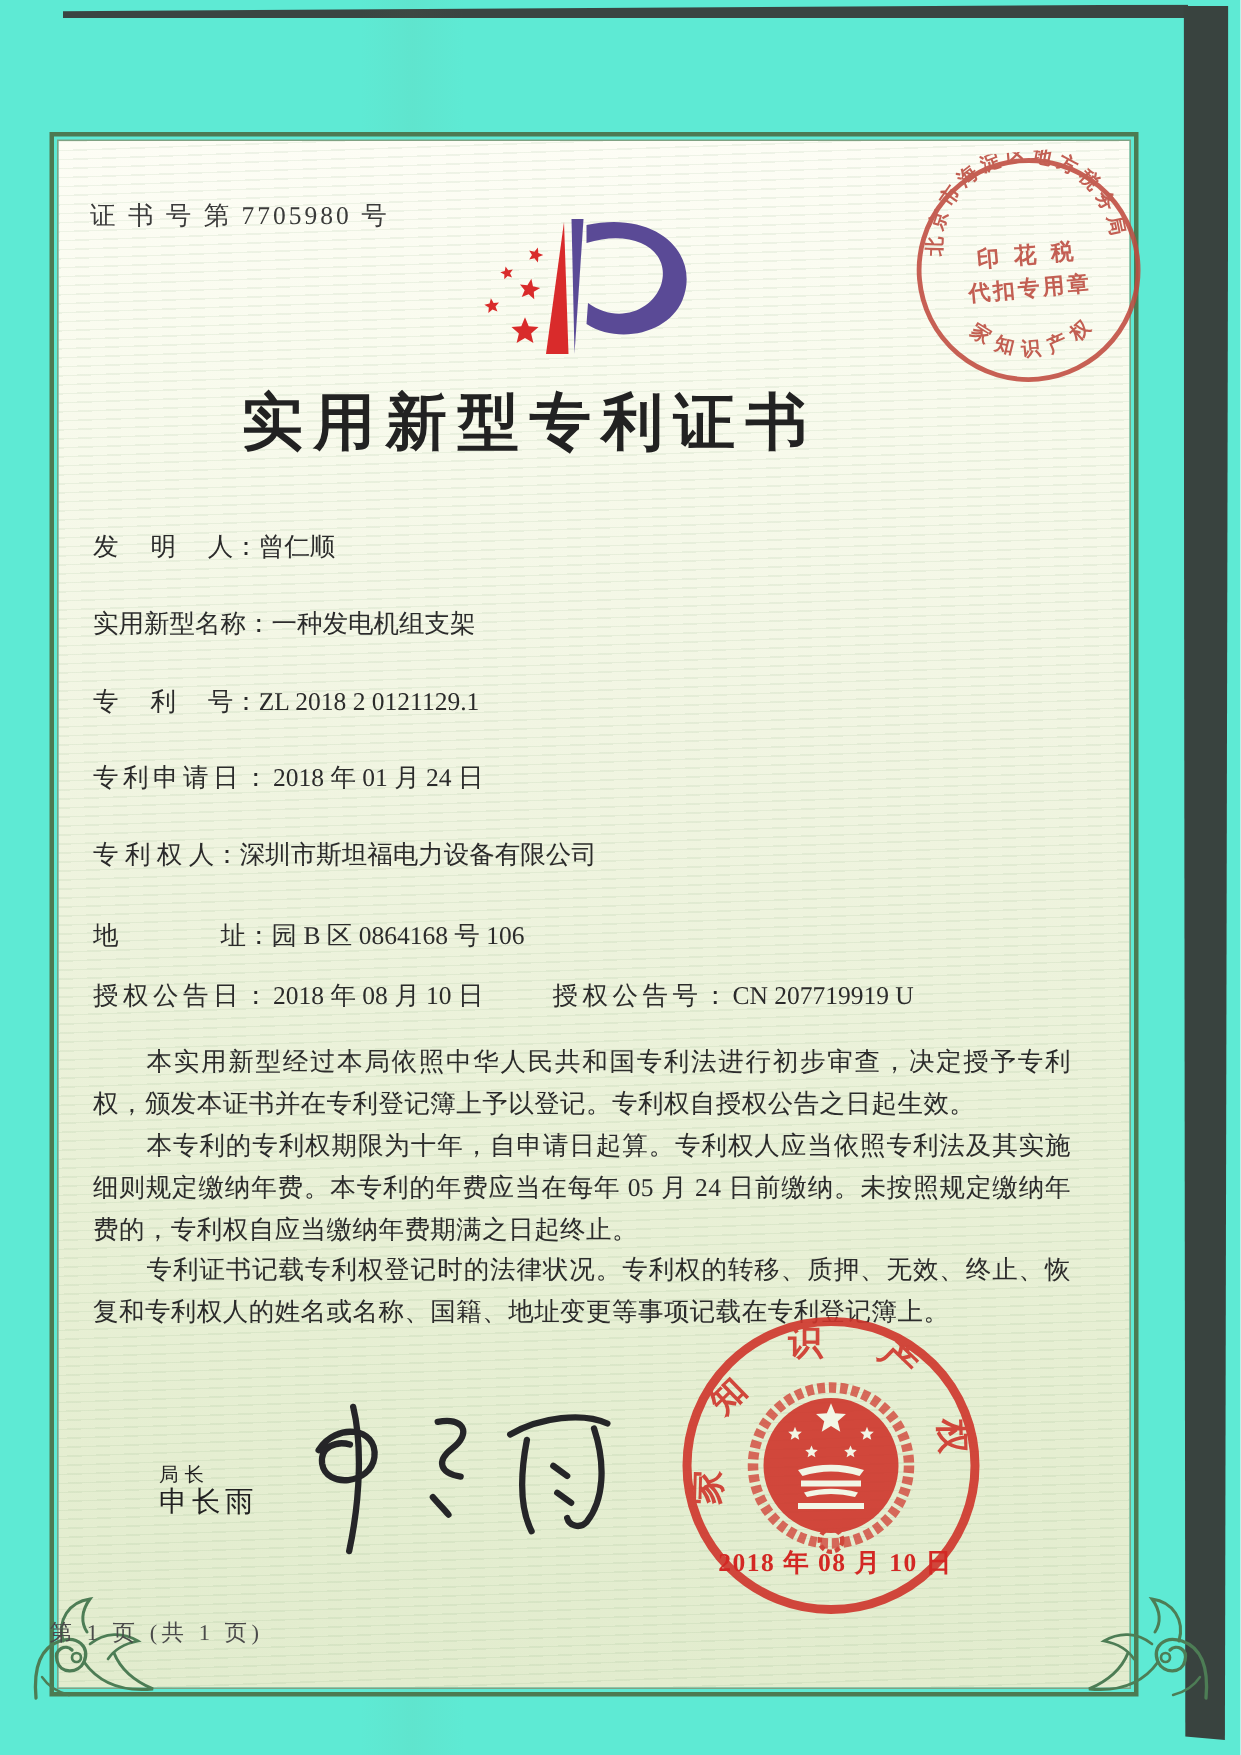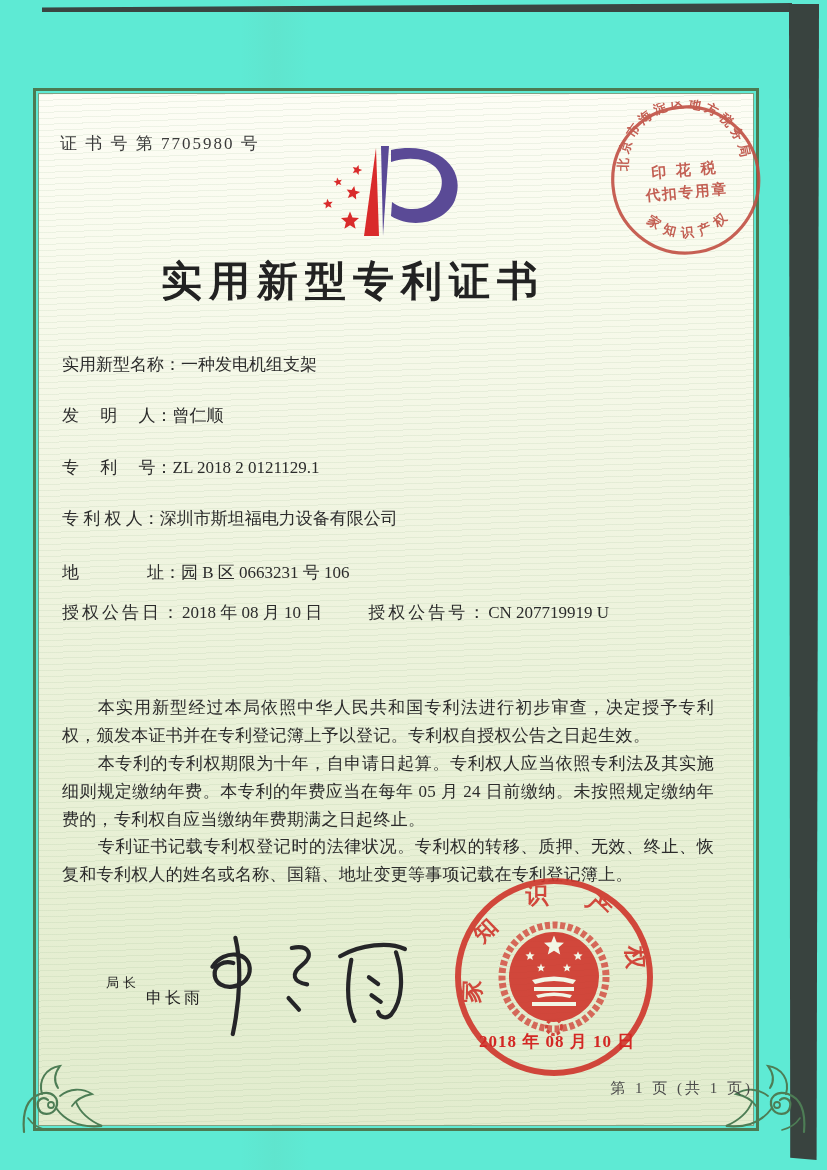--- a/index.html
+++ b/index.html
@@ -38,30 +38,30 @@
   .f-label{white-space:pre;color:#2b2b2b;}
   .f-value{color:#2b2b2b;}
   .f-row-addr{line-height:1.6;margin-bottom:16px;}
   .pair2{margin-left:46px;display:flex;align-items:flex-end;}
   .ls-3{letter-spacing:3px;}
 
   .paras{left:62px;top:694px;width:652px;font-size:17px;line-height:1.64;text-align:justify;}
   .paras p{margin:0;text-indent:2.1em;letter-spacing:0.3px;}
 
   .signer-title{left:106px;top:946px;font-size:13px;letter-spacing:4px;color:#222;margin-top:28px;}
-  .signer-name{left:106px;top:988px;font-size:16px;letter-spacing:3px;color:#222;margin-left:40px;}
+  .signer-name{left:106px;top:988px;font-size:19px;letter-spacing:3px;color:#222;}
   .signature{left:165px;top:918px;width:252px;height:128px;}
 
   .main-seal{left:448px;top:874px;width:212px;height:212px;}
   .seal-date{left:452px;top:1030px;width:210px;text-align:center;color:#d32824;
              font-size:17px;font-weight:700;letter-spacing:1px;}
 
   .tax-stamp{left:604px;top:101px;width:164px;height:164px;transform:rotate(-5deg);}
 
-  .page-footer{left:33px;top:1079px;width:720px;text-align:right;font-size:15px;
+  .page-footer{left:33px;top:1079px;width:720px;text-align:left;font-size:15px;
                letter-spacing:3px;color:#4a4a4a;}
 </style>
 </head>
 <body>
 
 <div id="root">
 
   <div class="abs scan-top"></div>
   <div class="abs scan-right"></div>
   <div class="abs crease"></div>
@@ -110,39 +110,43 @@
         <polygon points="78,10 86,10 80,100"></polygon>
         <path d="M88,14 C136,4 164,34 152,64 C143,86 110,94 88,80 L89,66 C108,80 132,72 138,53 C144,31 120,16 88,26 Z"></path>
       </g>
     </svg>
   </div>
 
   <div class="abs title">实用新型专利证书</div>
 
   <div class="abs fields">
     <div class="f-row">
+      <span class="f-label">发　 明　 人：</span>
+      <span class="f-value">曾仁顺</span>
+    </div>
+    <div class="f-row">
       <span class="f-label">实用新型名称：</span>
       <span class="f-value">一种发电机组支架</span>
     </div>
     <div class="f-row">
-      <span class="f-label">发　 明　 人：</span>
-      <span class="f-value">曾仁顺</span>
-    </div>
-    <div class="f-row">
       <span class="f-label">专　 利　 号：</span>
       <span class="f-value">ZL 2018 2 0121129.1</span>
+    </div>
+    <div class="f-row">
+      <span class="f-label ls-3">专利申请日：</span>
+      <span class="f-value">2018 年 01 月 24 日</span>
     </div>
     <div class="f-row">
       <span class="f-label">专 利 权 人：</span>
       <span class="f-value">深圳市斯坦福电力设备有限公司</span>
     </div>
     <div class="f-row f-row-addr">
       <span class="f-label">地　　　　址：</span>
       <span class="f-value">
-        <span style="display:block">园 B 区 0663231 号 106</span>
+        <span style="display:block">园 B 区 0864168 号 106</span>
       </span>
     </div>
     <div class="f-row">
       <span class="f-label ls-3">授权公告日：</span>
       <span class="f-value">2018 年 08 月 10 日</span>
       <span class="pair2">
         <span class="f-label ls-3">授权公告号：</span>
         <span class="f-value">CN 207719919 U</span>
       </span>
     </div>

